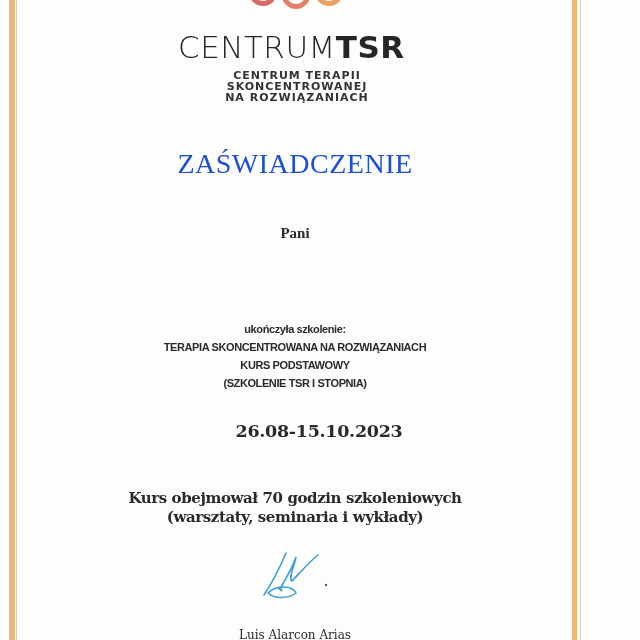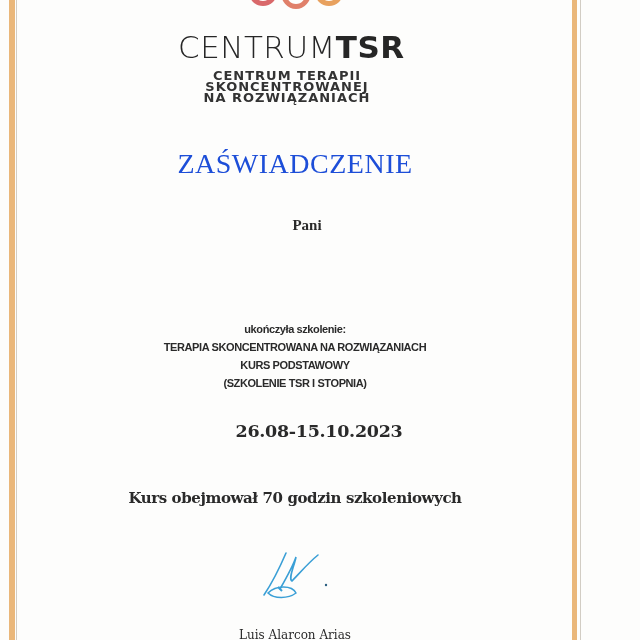--- a/index.html
+++ b/index.html
@@ -17,28 +17,28 @@
 
     .logo-loops { position: absolute; left: 245px; top: -14px; width: 110px; height: 26px; }
     .logo-text {
       position: absolute; left: 178px; top: 29px; width: 240px;
       font-family: "DejaVu Sans", "Liberation Sans", sans-serif;
       font-size: 31px; letter-spacing: 0.5px; color: #262626; white-space: nowrap;
     }
     .logo-text .light { font-weight: 300; }
     .logo-text .bold { font-weight: 700; }
     .tagline {
-      position: absolute; left: 162px; top: 70px; width: 250px; text-align: center;
+      position: absolute; left: 172px; top: 70px; width: 250px; text-align: center;
       font-family: "DejaVu Sans", "Liberation Sans", sans-serif;
-      font-size: 13px; font-weight: 700; letter-spacing: 1px; line-height: 11px; color: #333;
+      font-size: 11px; font-weight: 700; letter-spacing: 1px; line-height: 11px; color: #333;
     }
 
     .center { position: absolute; left: 0; width: 590px; text-align: center; }
     .title { top: 148px; font-size: 28px; letter-spacing: 0.5px; color: #1d4ed8; font-family: "Liberation Serif", "DejaVu Serif", serif; }
-    .salutation { top: 217px; font-size: 15px; font-weight: 700; font-family: "Liberation Serif", serif; padding-left: 12px; }
+    .salutation { top: 225px; font-size: 15px; font-weight: 700; font-family: "Liberation Serif", serif; }
     .recipient { top: 258px; font-size: 26px; font-weight: 700; font-family: "DejaVu Serif", serif; letter-spacing: -0.5px; }
     .course-block { top: 320px; font-size: 11px; font-weight: 700; line-height: 18px; font-family: Liberation Sans, sans-serif; letter-spacing: -0.4px; }
     .dates { top: 421px; font-size: 17.5px; font-weight: 700; font-family: "DejaVu Serif", serif; letter-spacing: -0.3px; padding-left: 24px; }
     .hours-block { top: 462px; font-size: 15px; font-weight: 700; line-height: 19px; font-family: "DejaVu Serif", serif; letter-spacing: -0.4px; margin-top: 27px; }
     .signature { position: absolute; left: 258px; top: 545px; width: 90px; height: 60px; }
     .signer { top: 628px; font-size: 12px; font-family: "DejaVu Serif", serif; }
   </style>
 </head>
 <body>
 
@@ -69,20 +69,21 @@
     <div>ukończyła szkolenie:</div>
     <div>TERAPIA SKONCENTROWANA NA ROZWIĄZANIACH</div>
     <div>KURS PODSTAWOWY</div>
     <div>(SZKOLENIE TSR I STOPNIA)</div>
   </div>
 
   <div class="center dates">26.08-15.10.2023</div>
 
   <div class="center hours-block">
     <div>Kurs obejmował 70 godzin szkoleniowych</div>
+    <div>(warsztaty, seminaria i wykłady)</div>
   </div>
 
   <svg class="signature" viewBox="0 0 90 60">
     <path d="M28 8 C22 22, 14 38, 6 50" fill="none" stroke="#3a9fd6" stroke-width="1.6" stroke-linecap="round"></path>
     <path d="M22 44 C30 30, 36 18, 38 12 C36 22, 30 34, 34 36 C40 30, 50 18, 60 10" fill="none" stroke="#3a9fd6" stroke-width="1.6" stroke-linecap="round"></path>
     <path d="M10 48 C18 40, 34 40, 38 48 C30 54, 16 54, 10 48 Z" fill="none" stroke="#3a9fd6" stroke-width="1.5"></path>
     <path d="M20 42 L24 46" stroke="#3a9fd6" stroke-width="2"></path>
     <circle cx="68" cy="40" r="1.2" fill="#2a5f80"></circle>
   </svg>
 

